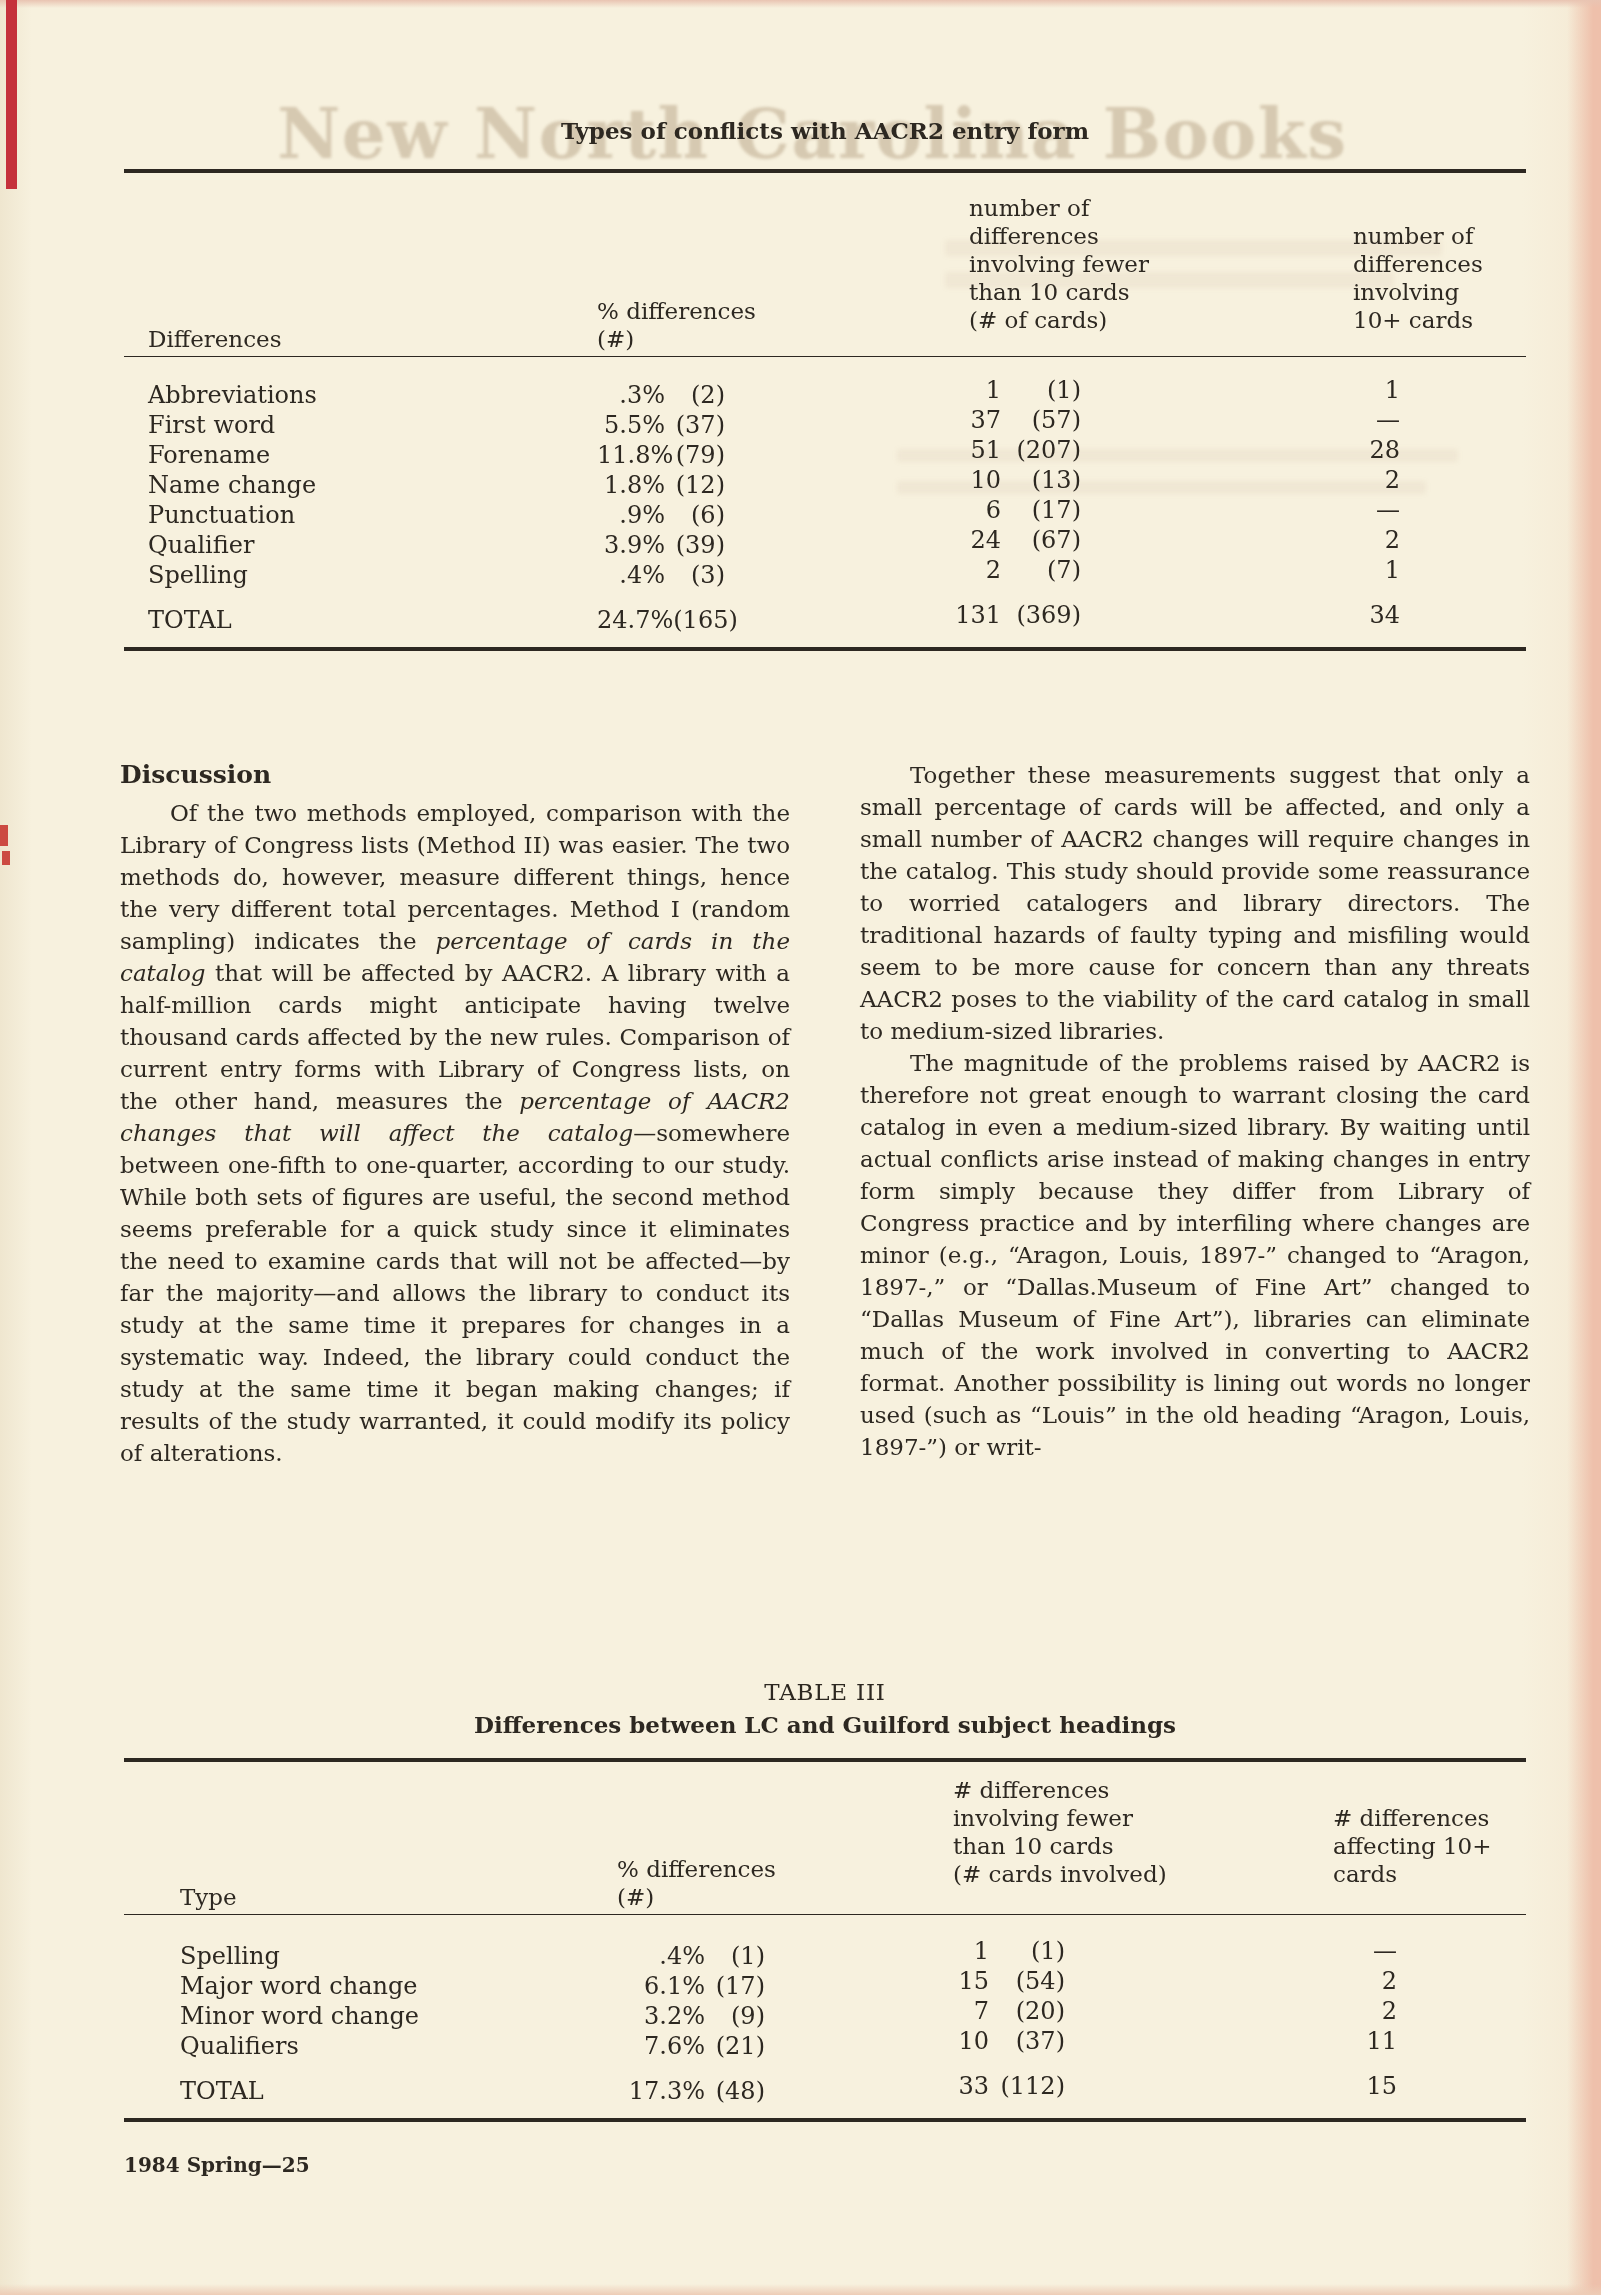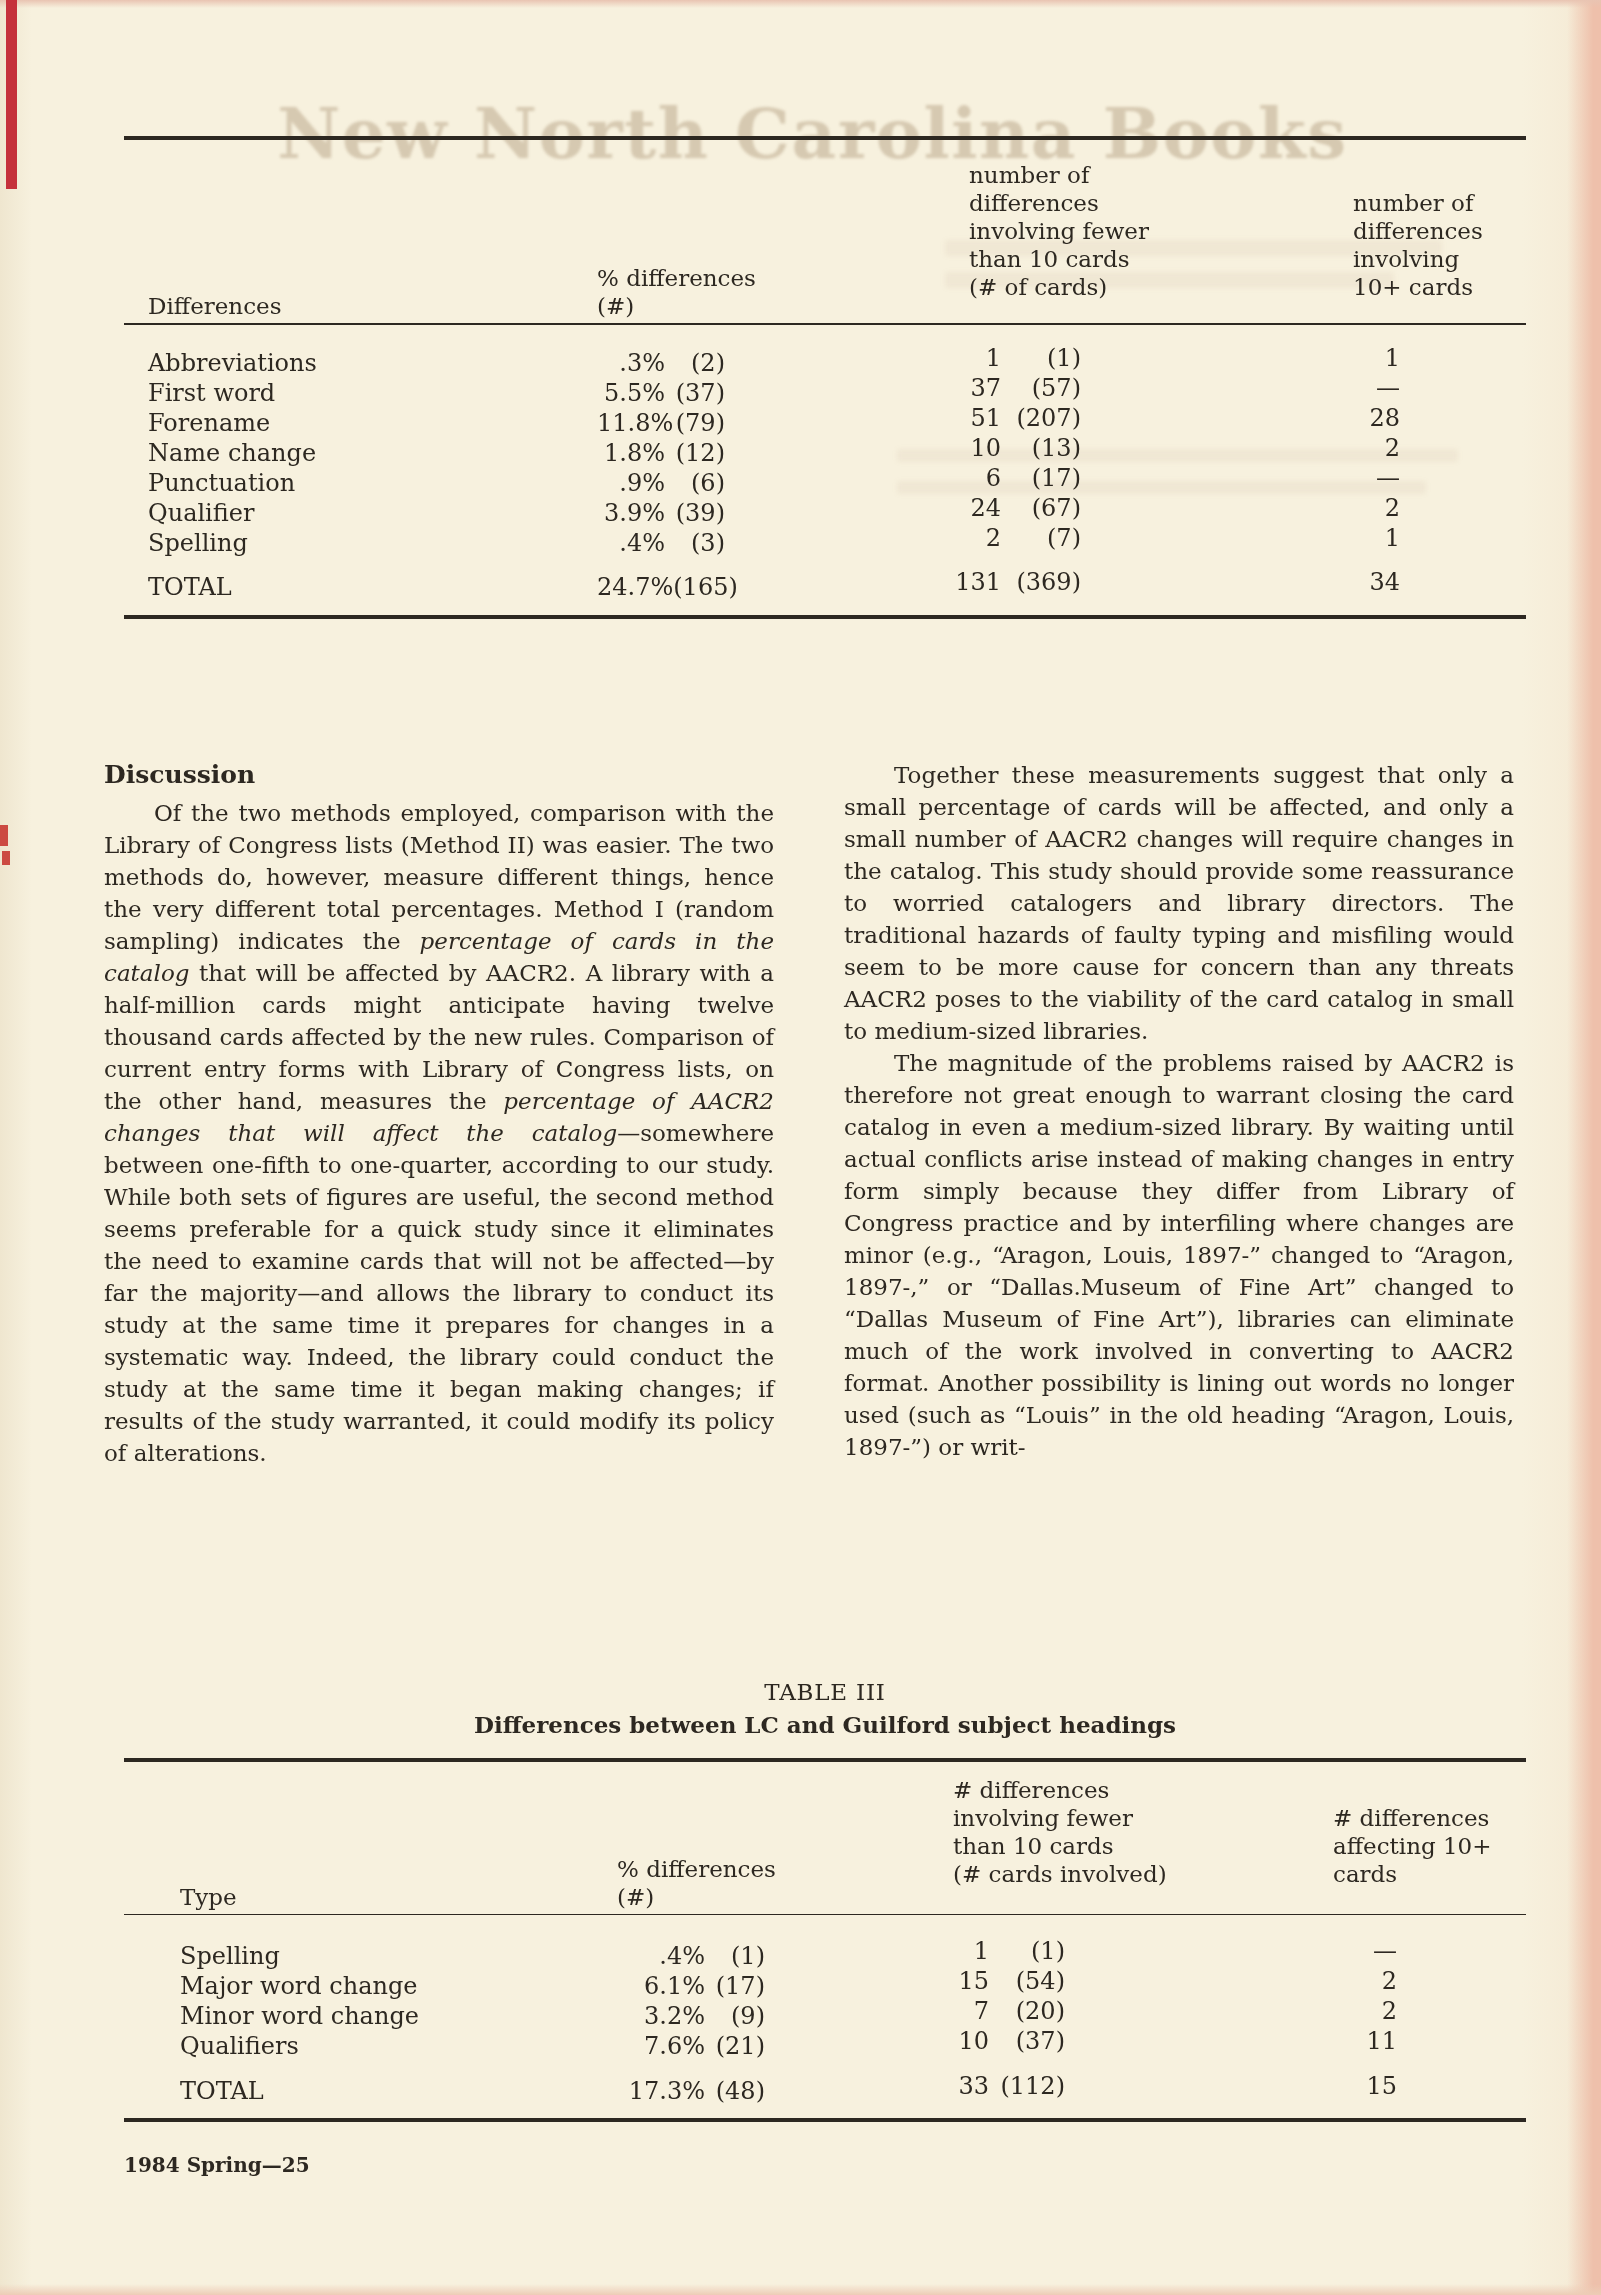--- a/index.html
+++ b/index.html
@@ -78,40 +78,41 @@
   .c-ten   { width:319px; text-align:right; transform:translateY(-4.8px); }
 
   #t3 .c-label { padding-left:56px; width:445px; }
   #t3 .c-pct   { width:136px; }
   #t3 .c-pctn  { width:60px; }
   #t3 .c-few   { width:224px; }
   #t3 .c-fewn  { width:76px; }
   #t3 .c-ten   { width:332px; }
 
   
-  .text-cols { position:absolute; top:759px; left:104px; width:1410px; display:flex; gap:70px; }
+  .text-cols { position:absolute; top:759px; left:120px; width:1410px; display:flex; gap:70px; }
   .tcol { flex:1; font-size:23px; line-height:32px; text-align:justify; }
   .tcol p { text-indent:50px; }
   h2.discussion { font-size:25px; line-height:32px; font-weight:bold; margin-bottom:6.4px; }
 
   .footer { position:absolute; top:2153px; left:124px; width:1402px; text-align:left;
     font-size:20px; font-weight:bold; }
 </style>
 </head>
 <body>
 
 <div class="page">
 
   <div class="ghost-title">New North Carolina Books</div>
   <div class="ghost-bar gb1"></div>
   <div class="ghost-bar gb2"></div>
   <div class="ghost-bar gb3"></div>
   <div class="ghost-bar gb4"></div>
 
   <div class="tbl" id="t2">
+    <div class="tbl-sub">Types of conflicts with AACR2 entry form</div>
     <div class="rule thick top"></div>
     <div class="thead t2h">
       <div class="h h1">Differences</div>
       <div class="h h2">
         <div>% differences</div>
         <div>(#)</div>
       </div>
       <div class="h h3">
         <div>number of</div>
         <div>differences</div>

